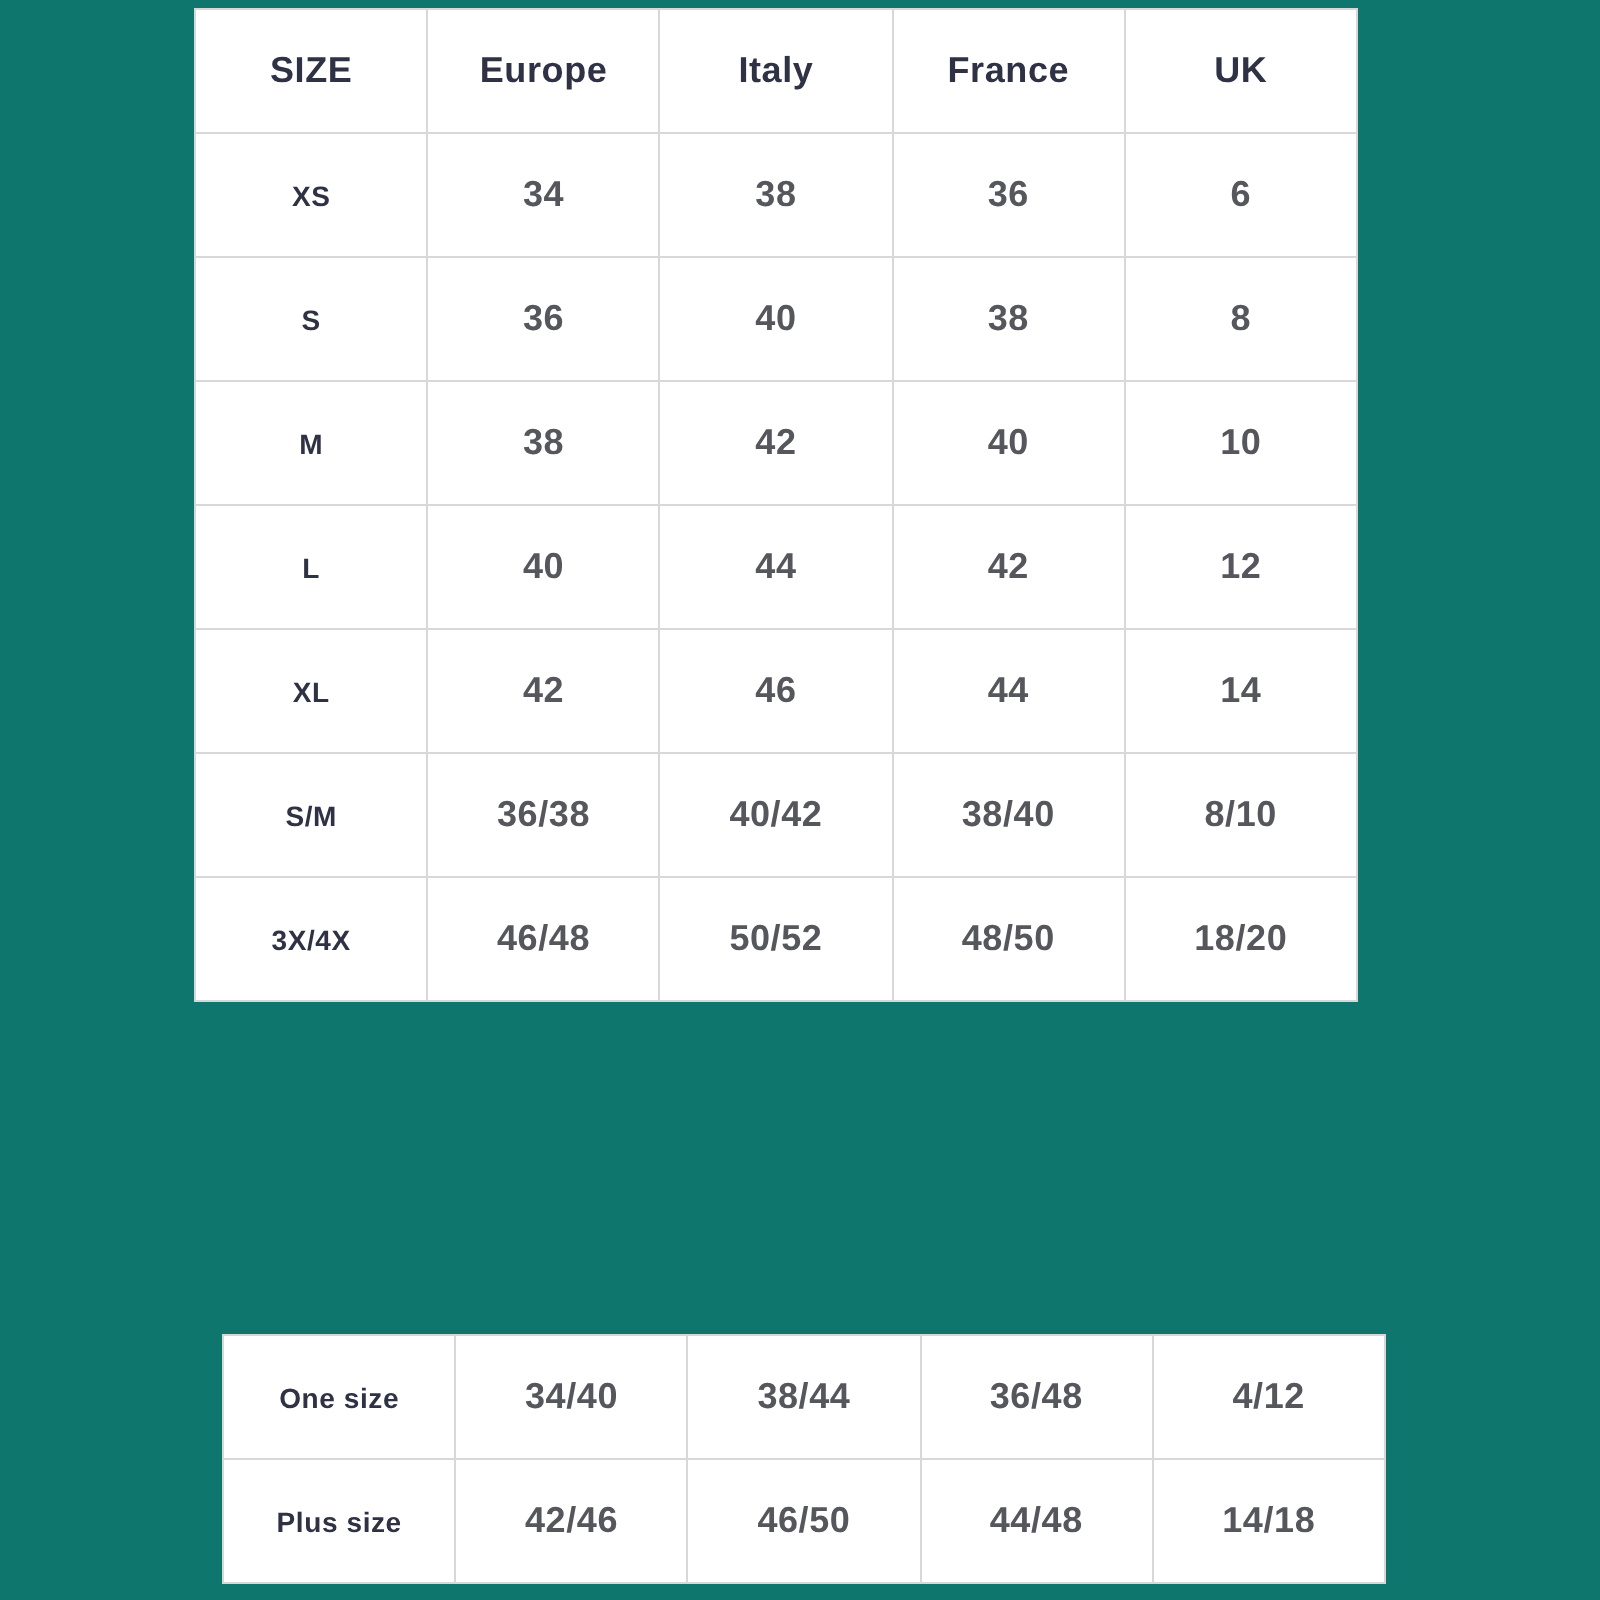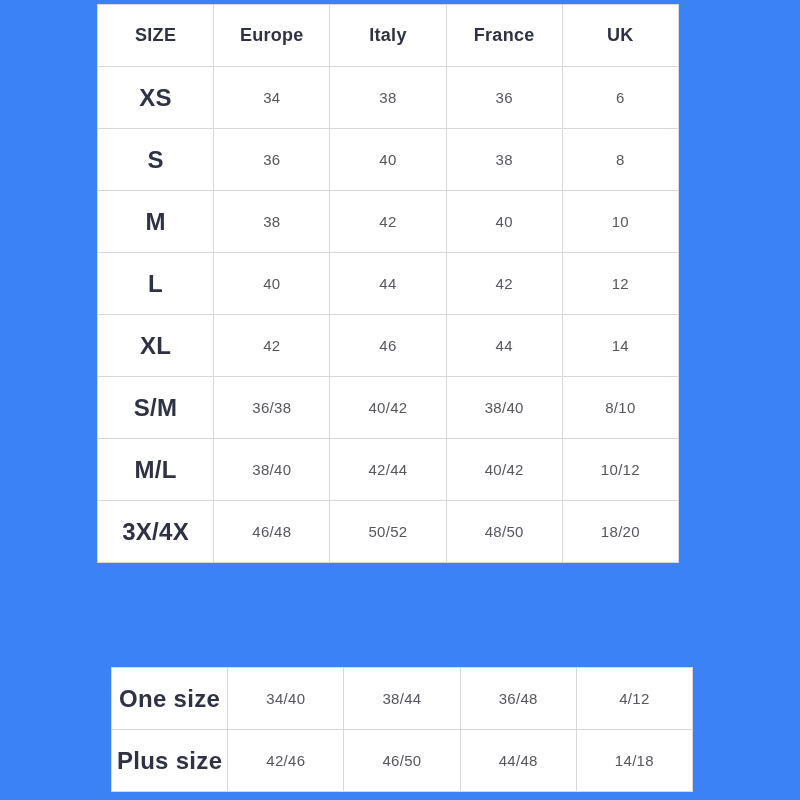--- a/index.html
+++ b/index.html
@@ -8,21 +8,21 @@
     background: #ffffff;
     width: 800px;
     height: 800px;
     font-family: "Liberation Sans", "DejaVu Sans", sans-serif;
     overflow: hidden;
   }
   .page {
     position: relative;
     width: 800px;
     height: 800px;
-    background: #3b82f6;
+    background: #0f766e;
   }
   table.size-table {
     border-collapse: collapse;
     table-layout: fixed;
     width: 582px;
     background: #ffffff;
   }
   #main-table {
     position: absolute;
     left: 97px;
@@ -42,28 +42,28 @@
     padding: 0;
     box-sizing: border-box;
   }
   .hdr-cell {
     font-size: 18px;
     font-weight: 700;
     color: #2f3245;
     letter-spacing: 0.3px;
   }
   .label-cell {
-    font-size: 24px;
+    font-size: 14px;
     font-weight: 700;
     color: #2f3245;
     letter-spacing: 0.3px;
   }
   .value-cell {
-    font-size: 15px;
-    font-weight: 400;
+    font-size: 18px;
+    font-weight: 700;
     color: #56575c;
     letter-spacing: 0.3px;
   }
 </style>
 </head>
 <body>
 
 <div class="page">
 
   <table class="size-table" id="main-table">
@@ -113,27 +113,20 @@
         <td class="value-cell">14</td>
       </tr>
       <tr>
         <td class="label-cell">S/M</td>
         <td class="value-cell">36/38</td>
         <td class="value-cell">40/42</td>
         <td class="value-cell">38/40</td>
         <td class="value-cell">8/10</td>
       </tr>
       <tr>
-        <td class="label-cell">M/L</td>
-        <td class="value-cell">38/40</td>
-        <td class="value-cell">42/44</td>
-        <td class="value-cell">40/42</td>
-        <td class="value-cell">10/12</td>
-      </tr>
-      <tr>
         <td class="label-cell">3X/4X</td>
         <td class="value-cell">46/48</td>
         <td class="value-cell">50/52</td>
         <td class="value-cell">48/50</td>
         <td class="value-cell">18/20</td>
       </tr>
     </tbody>
   </table>
 
   <table class="size-table" id="special-table">

